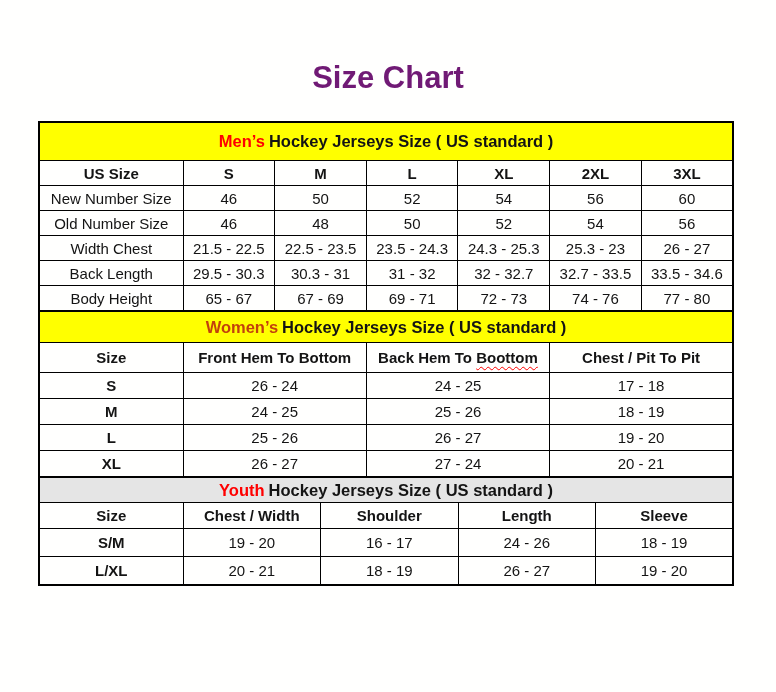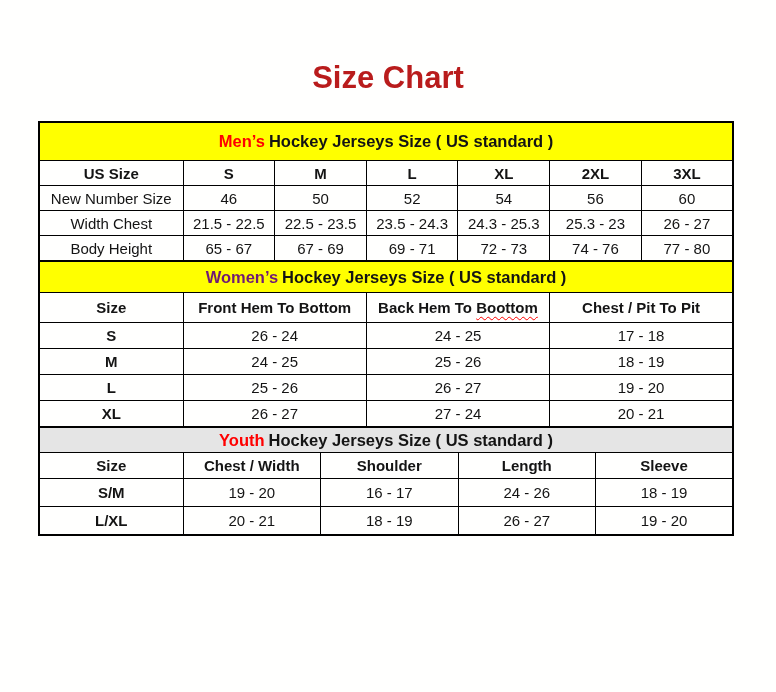--- a/index.html
+++ b/index.html
@@ -68,21 +68,21 @@
     text-decoration-line: underline;
     text-decoration-style: wavy;
     text-decoration-thickness: 1px;
     text-underline-offset: 3px;
   }
 </style>
 </head>
 <body>
 
 <div class="page">
-  <div class="page-title" style="color: #b91c1c; text-align: center;">Size Chart</div>
+  <div class="page-title" style="color: #701a75; text-align: center;">Size Chart</div>
 
   <div class="table-stack">
     <table class="t-mens">
         <colgroup>
           <col style="width: 144px;">
           <col>
           <col>
           <col>
           <col>
           <col>
@@ -104,27 +104,45 @@
           <tr>
             <td class="rowhead-plain">New Number Size</td>
             <td class="cell">46</td>
             <td class="cell">50</td>
             <td class="cell">52</td>
             <td class="cell">54</td>
             <td class="cell">56</td>
             <td class="cell">60</td>
           </tr>
           <tr>
+            <td class="rowhead-plain">Old Number Size</td>
+            <td class="cell">46</td>
+            <td class="cell">48</td>
+            <td class="cell">50</td>
+            <td class="cell">52</td>
+            <td class="cell">54</td>
+            <td class="cell">56</td>
+          </tr>
+          <tr>
             <td class="rowhead-plain">Width Chest</td>
             <td class="cell">21.5 - 22.5</td>
             <td class="cell">22.5 - 23.5</td>
             <td class="cell">23.5 - 24.3</td>
             <td class="cell">24.3 - 25.3</td>
             <td class="cell">25.3 - 23</td>
             <td class="cell">26 - 27</td>
+          </tr>
+          <tr>
+            <td class="rowhead-plain">Back Length</td>
+            <td class="cell">29.5 - 30.3</td>
+            <td class="cell">30.3 - 31</td>
+            <td class="cell">31 - 32</td>
+            <td class="cell">32 - 32.7</td>
+            <td class="cell">32.7 - 33.5</td>
+            <td class="cell">33.5 - 34.6</td>
           </tr>
           <tr>
             <td class="rowhead-plain">Body Height</td>
             <td class="cell">65 - 67</td>
             <td class="cell">67 - 69</td>
             <td class="cell">69 - 71</td>
             <td class="cell">72 - 73</td>
             <td class="cell">74 - 76</td>
             <td class="cell">77 - 80</td>
           </tr>
@@ -132,21 +150,21 @@
       </table>
     <table class="t-womens">
         <colgroup>
           <col style="width: 144px;">
           <col>
           <col>
           <col>
         </colgroup>
         <tbody>
           <tr>
-            <td colspan="4" class="caption" style="background: rgb(255, 255, 0);"><span class="accent" style="color: #701a75; text-align: center;">Women’s</span>Hockey Jerseys Size ( US standard )</td>
+            <td colspan="4" class="caption" style="background: rgb(255, 255, 0);"><span class="accent" style="color: #c2410c; text-align: center;">Women’s</span>Hockey Jerseys Size ( US standard )</td>
           </tr>
           <tr>
             <th>Size</th>
             <th>Front Hem To Bottom</th>
             <th>Back Hem To <span class="wavy" style="text-decoration-color: rgb(255, 0, 0);">Boottom</span></th>
             <th>Chest / Pit To Pit</th>
           </tr>
           <tr>
             <td class="rowhead-bold">S</td>
             <td class="cell">26 - 24</td>

